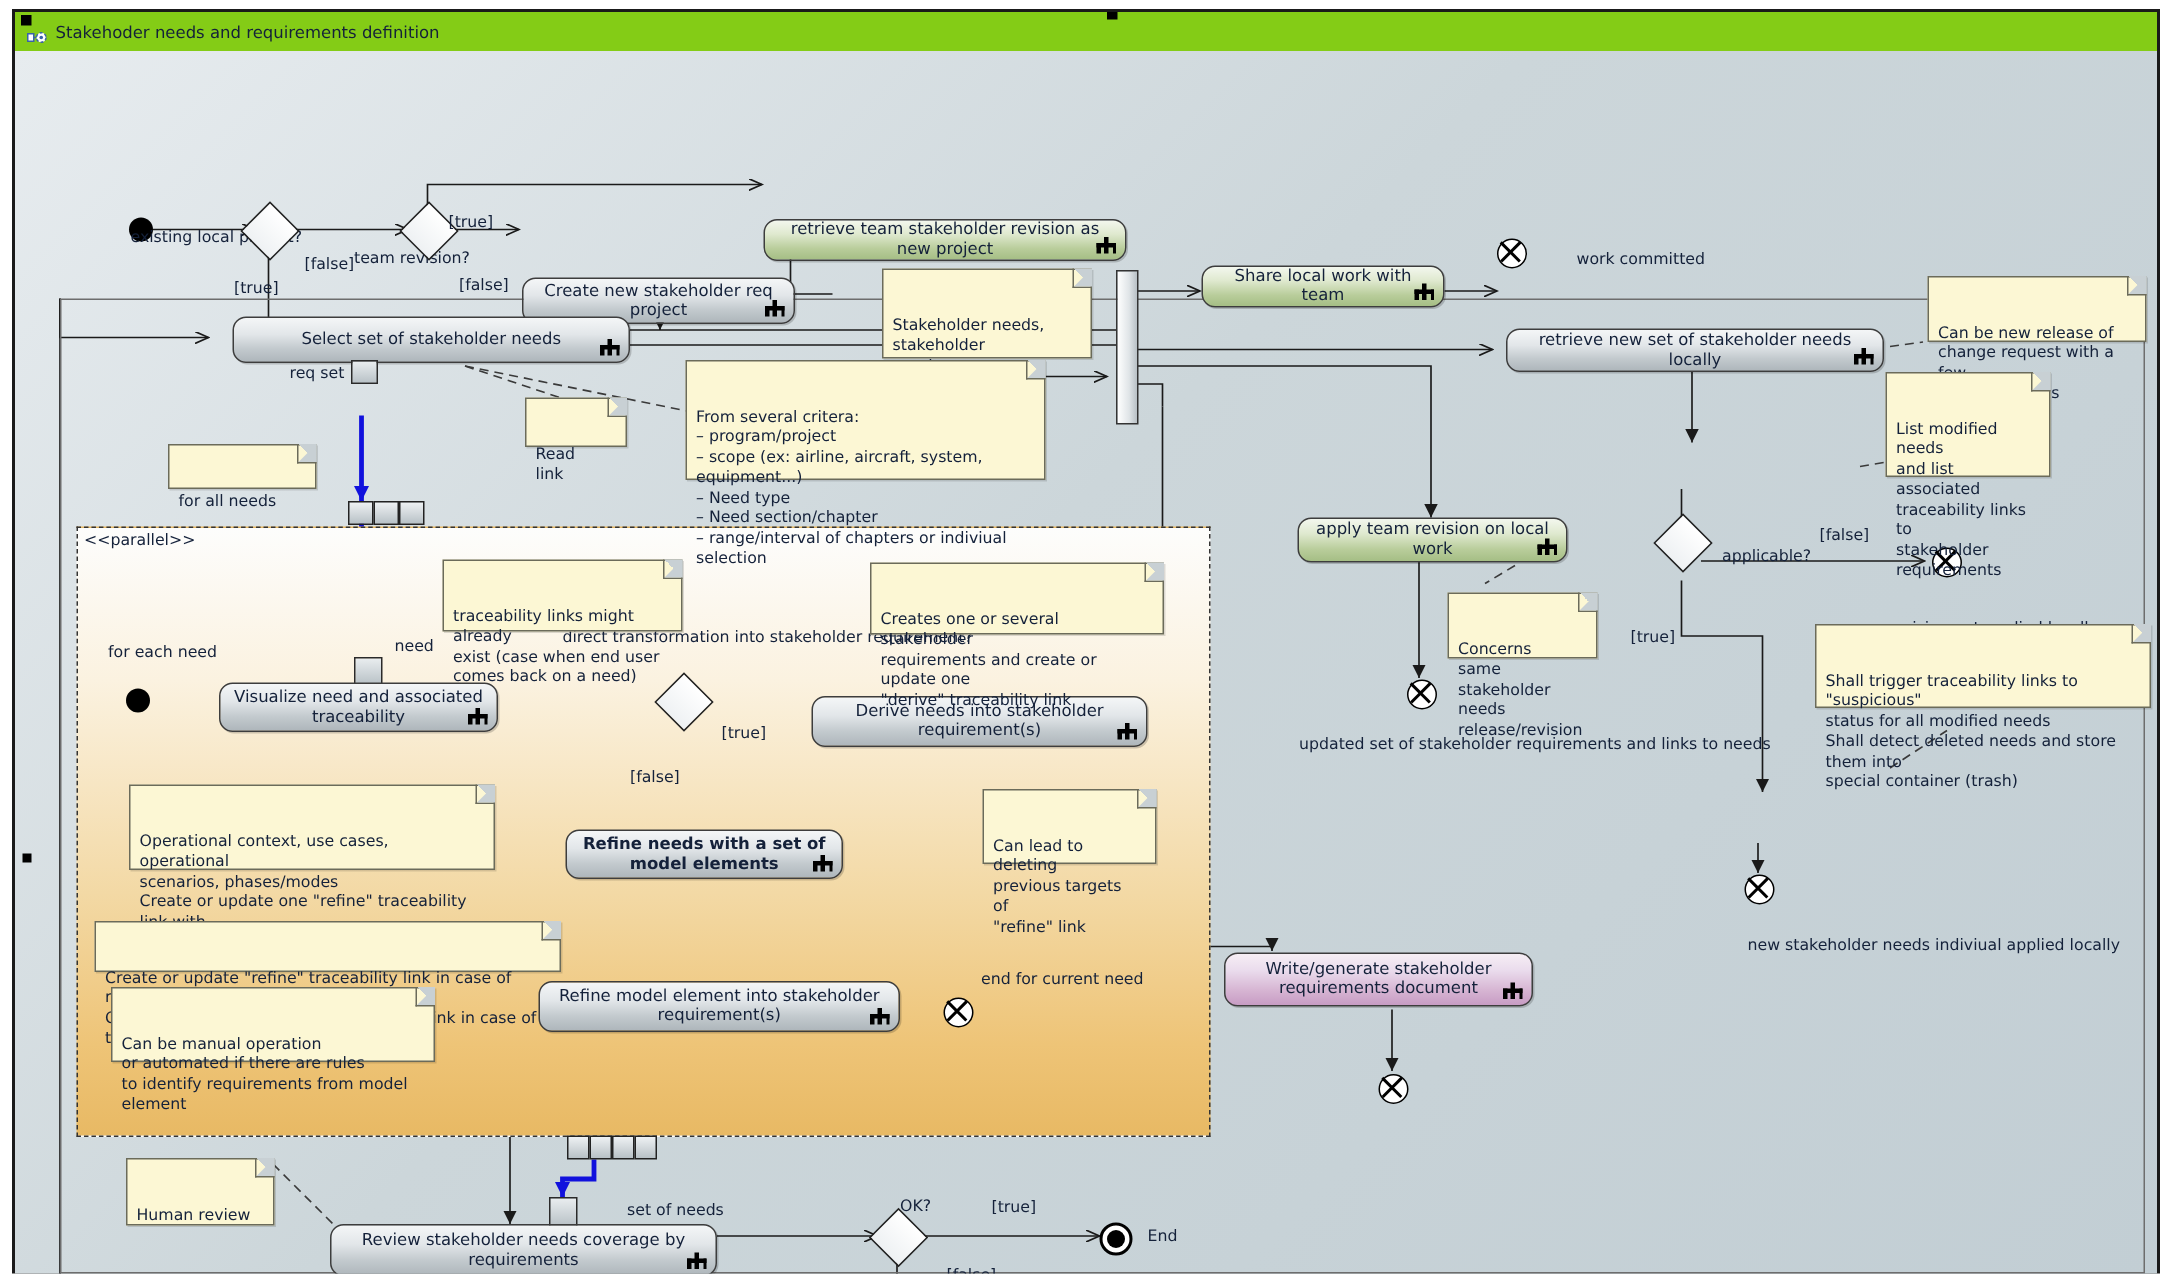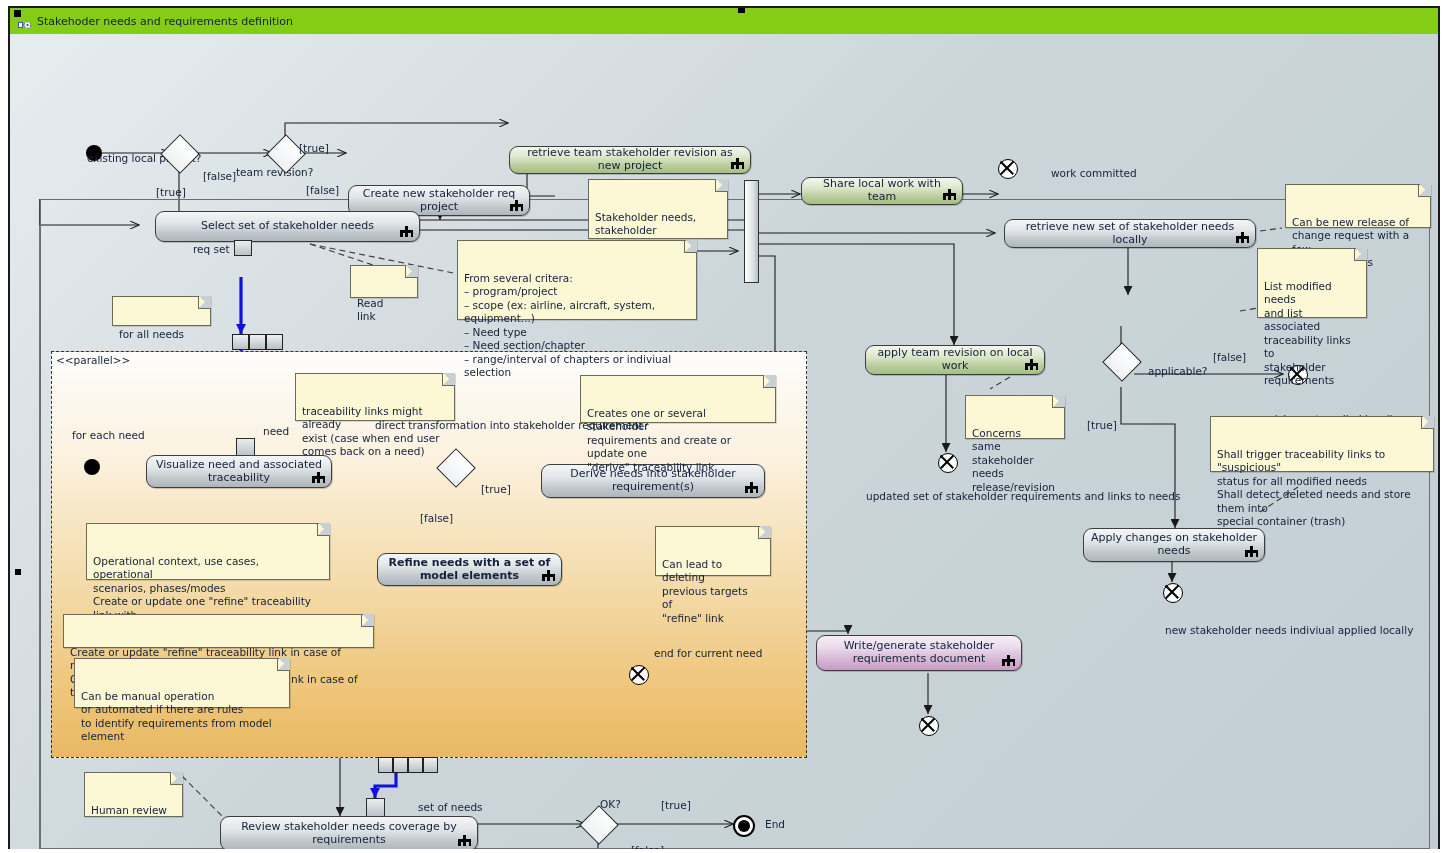--- a/index.html
+++ b/index.html
@@ -352,27 +352,20 @@
       </div>
 
 
       <div class="diamond" style="left:1098px;top:314px;"></div>
       <div class="lblText" style="left:1138px;top:331px;">applicable?</div>
       <div class="lblText guard" style="left:1203px;top:317px;">[false]</div>
       <div class="lblText guard" style="left:1077px;top:385px;">[true]</div>
       <div class="flowfinal" style="left:1278px;top:331px;"></div>
       <div class="lblText" style="left:1223px;top:379px;">new revision not applied locally</div>
 
-      <div class="action" style="left:1073px;top:494px;width:182px;height:34px;">
-        <span class="lbl">Apply changes on stakeholder needs</span>
-        <span class="rake">
-            <i class="l"></i>
-            <i class="r"></i>
-          </span>
-      </div>
       <div class="flowfinal" style="left:1153px;top:549px;"></div>
       <div class="lblText" style="left:1155px;top:590px;">new stakeholder needs indiviual applied locally</div>
 
       <div class="action green" style="left:855px;top:311px;width:180px;height:30px;">
         <span class="lbl">apply team revision on local work</span>
         <span class="rake">
             <i class="l"></i>
             <i class="r"></i>
           </span>
       </div>
@@ -426,20 +419,27 @@
       </div>
 
       <div class="action" style="left:367px;top:519px;width:185px;height:33px;font-weight:bold;">
         <span class="lbl">Refine needs with a set of model elements</span>
         <span class="rake">
             <i class="l"></i>
             <i class="r"></i>
           </span>
       </div>
 
+      <div class="action" style="left:349px;top:620px;width:241px;height:34px;">
+        <span class="lbl">Refine model element into stakeholder requirement(s)</span>
+        <span class="rake">
+            <i class="l"></i>
+            <i class="r"></i>
+          </span>
+      </div>
 
       <div class="flowfinal" style="left:619px;top:631px;"></div>
       <div class="lblText" style="left:644px;top:613px;">end for current need</div>
 
       <div class="expbar" style="left:368px;top:723px;">
         <span style="width:15px;height:16px;"></span>
         <span style="width:15px;height:16px;"></span>
         <span style="width:15px;height:16px;"></span>
         <span style="width:15px;height:16px;"></span>
       </div>

